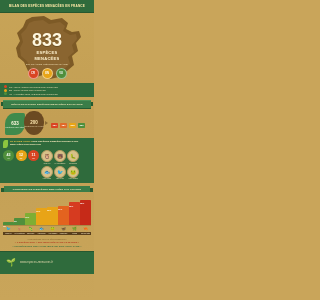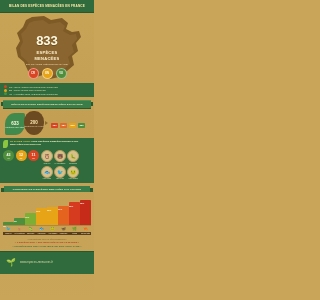--- a/index.html
+++ b/index.html
@@ -12,21 +12,21 @@
   
   .hdr{height:12px;background:#2f6b3c;display:flex;align-items:center;
        justify-content:center;border-bottom:1px solid #27582f;}
   .hdr span{font-size:3.1px;letter-spacing:.18px;color:#ffe9a8;font-weight:bold;
             white-space:nowrap;}
 
   
   .hero{position:relative;height:70px;overflow:hidden;}
   .map{position:absolute;left:10px;top:2px;width:74px;height:66px;}
   .hero-num{position:absolute;left:0;right:0;top:20px;text-align:center;
-            font-size:13px;line-height:15px;font-weight:bold;color:#fff8e0;
+            font-size:18px;line-height:15px;font-weight:bold;color:#fff8e0;
             text-shadow:0 1px 0 #6b4f22;}
   .hero-l1,.hero-l2{position:absolute;left:0;right:0;text-align:center;
             font-size:4px;font-weight:bold;color:#fff3cf;letter-spacing:.3px;}
   .hero-l1{top:37px;} .hero-l2{top:43px;}
   .hero-sub{position:absolute;left:0;right:0;top:50px;text-align:center;
             font-size:2.5px;color:#f0e0b5;letter-spacing:.2px;}
   .badges{position:absolute;left:0;right:0;top:55px;display:flex;
           justify-content:center;gap:3px;}
   .badge{width:9px;height:9px;border-radius:50%;display:flex;align-items:center;
          justify-content:center;font-size:2.7px;font-weight:bold;color:#fff;

